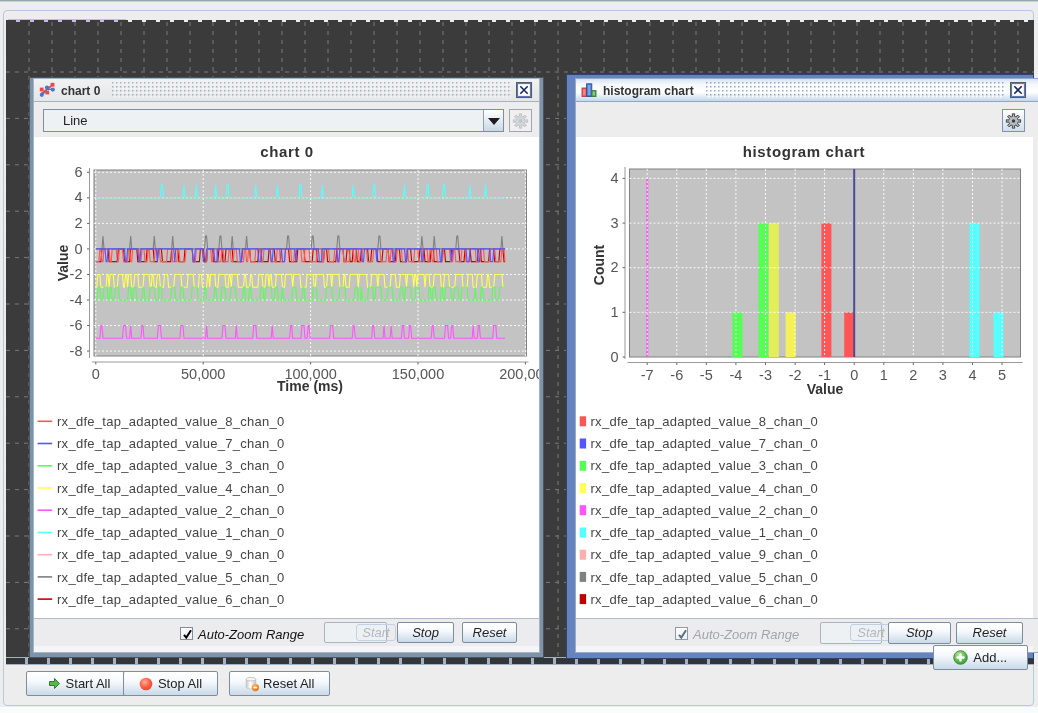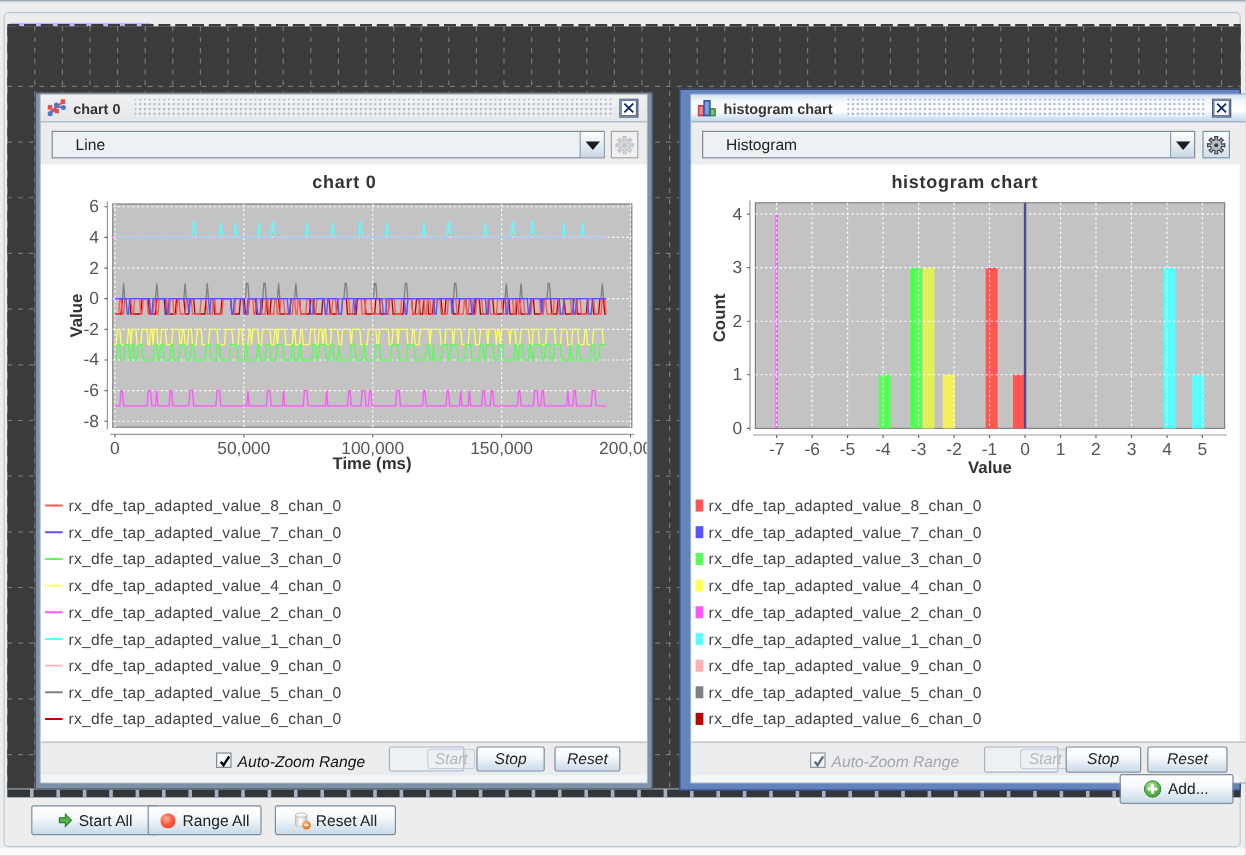--- a/index.html
+++ b/index.html
@@ -258,23 +258,20 @@
             </defs>
             <rect width="298" height="16" fill="url(#bp2)"></rect>
           </svg>
         </div>
       <svg width="17" height="17" viewBox="0 0 17 17" style="position:absolute;left:434px;top:2.5px">
 <rect x="0.5" y="0.5" width="15" height="15" fill="#ffffff" stroke="#585c62" stroke-width="1.1"></rect>
 <rect x="1.6" y="1.6" width="12.8" height="12.8" fill="none" stroke="#4a6cb0" stroke-width="1"></rect>
 <path d="M4.3 4.3 L11.7 11.7 M11.7 4.3 L4.3 11.7" stroke="#1a2a66" stroke-width="1.6"></path>
 </svg>
     </div>
-    <div class="combo" style="left:9px;top:30px;width:411px">Histogram<div class="cbarrowbox">
-          <span class="cbarrow"></span>
-        </div></div>
     <div class="gearbtn" style="left:426px;top:30px;background:linear-gradient(#ffffff,#cfdfeb);border-color:#7d93ad">
         <svg width="22" height="22" viewBox="0 0 22 22">
           <polygon points="18.48,9.64 18.48,12.36 15.91,11.96 15.15,13.79 17.25,15.33 15.33,17.25 13.79,15.15 11.96,15.91 12.36,18.48 9.64,18.48 10.04,15.91 8.21,15.15 6.67,17.25 4.75,15.33 6.85,13.79 6.09,11.96 3.52,12.36 3.52,9.64 6.09,10.04 6.85,8.21 4.75,6.67 6.67,4.75 8.21,6.85 10.04,6.09 9.64,3.52 12.36,3.52 11.96,6.09 13.79,6.85 15.33,4.75 17.25,6.67 15.15,8.21 15.91,10.04" fill="#b8bcc0" stroke="#3c3f44" stroke-width="1"></polygon>
           <circle cx="11" cy="11" r="1.8" fill="#3c3f44"></circle>
         </svg>
       </div>
     <svg width="457" height="481" viewBox="0 0 457 481" style="position:absolute;left:0;top:58px;background:#ffffff">
 <text x="228" y="20" class="ct" text-anchor="middle">histogram chart</text>
 <rect x="53.5" y="32.0" width="391.0" height="188.0" fill="#c3c3c3" stroke="#808080" stroke-width="1"></rect>
 <rect x="156.4" y="175.3" width="10" height="44.7" fill="#55ff55"></rect>
@@ -390,21 +387,21 @@
     <svg width="14" height="14" viewBox="0 0 14 14">
       <defs>
         <radialGradient id="rg" cx="0.4" cy="0.35" r="0.75">
           <stop offset="0" stop-color="#ffb199"></stop>
           <stop offset="0.55" stop-color="#ff5a40"></stop>
           <stop offset="1" stop-color="#e8402a"></stop>
         </radialGradient>
       </defs>
       <circle cx="7" cy="7" r="6.3" fill="url(#rg)"></circle>
     </svg>
-    <span style="margin-left:5px">Range All</span>
+    <span style="margin-left:5px">Stop All</span>
   </div>
 <div class="btn" style="left:229px;top:671px;width:100.5px;height:25px">
     <svg width="16" height="16" viewBox="0 0 16 16">
       <defs>
         <linearGradient id="cg" x1="0" x2="1">
           <stop offset="0" stop-color="#c9c9c9"></stop>
           <stop offset="0.45" stop-color="#ffffff"></stop>
           <stop offset="1" stop-color="#c2c2c2"></stop>
         </linearGradient>
         <radialGradient id="og" cx="0.38" cy="0.32" r="0.85">

